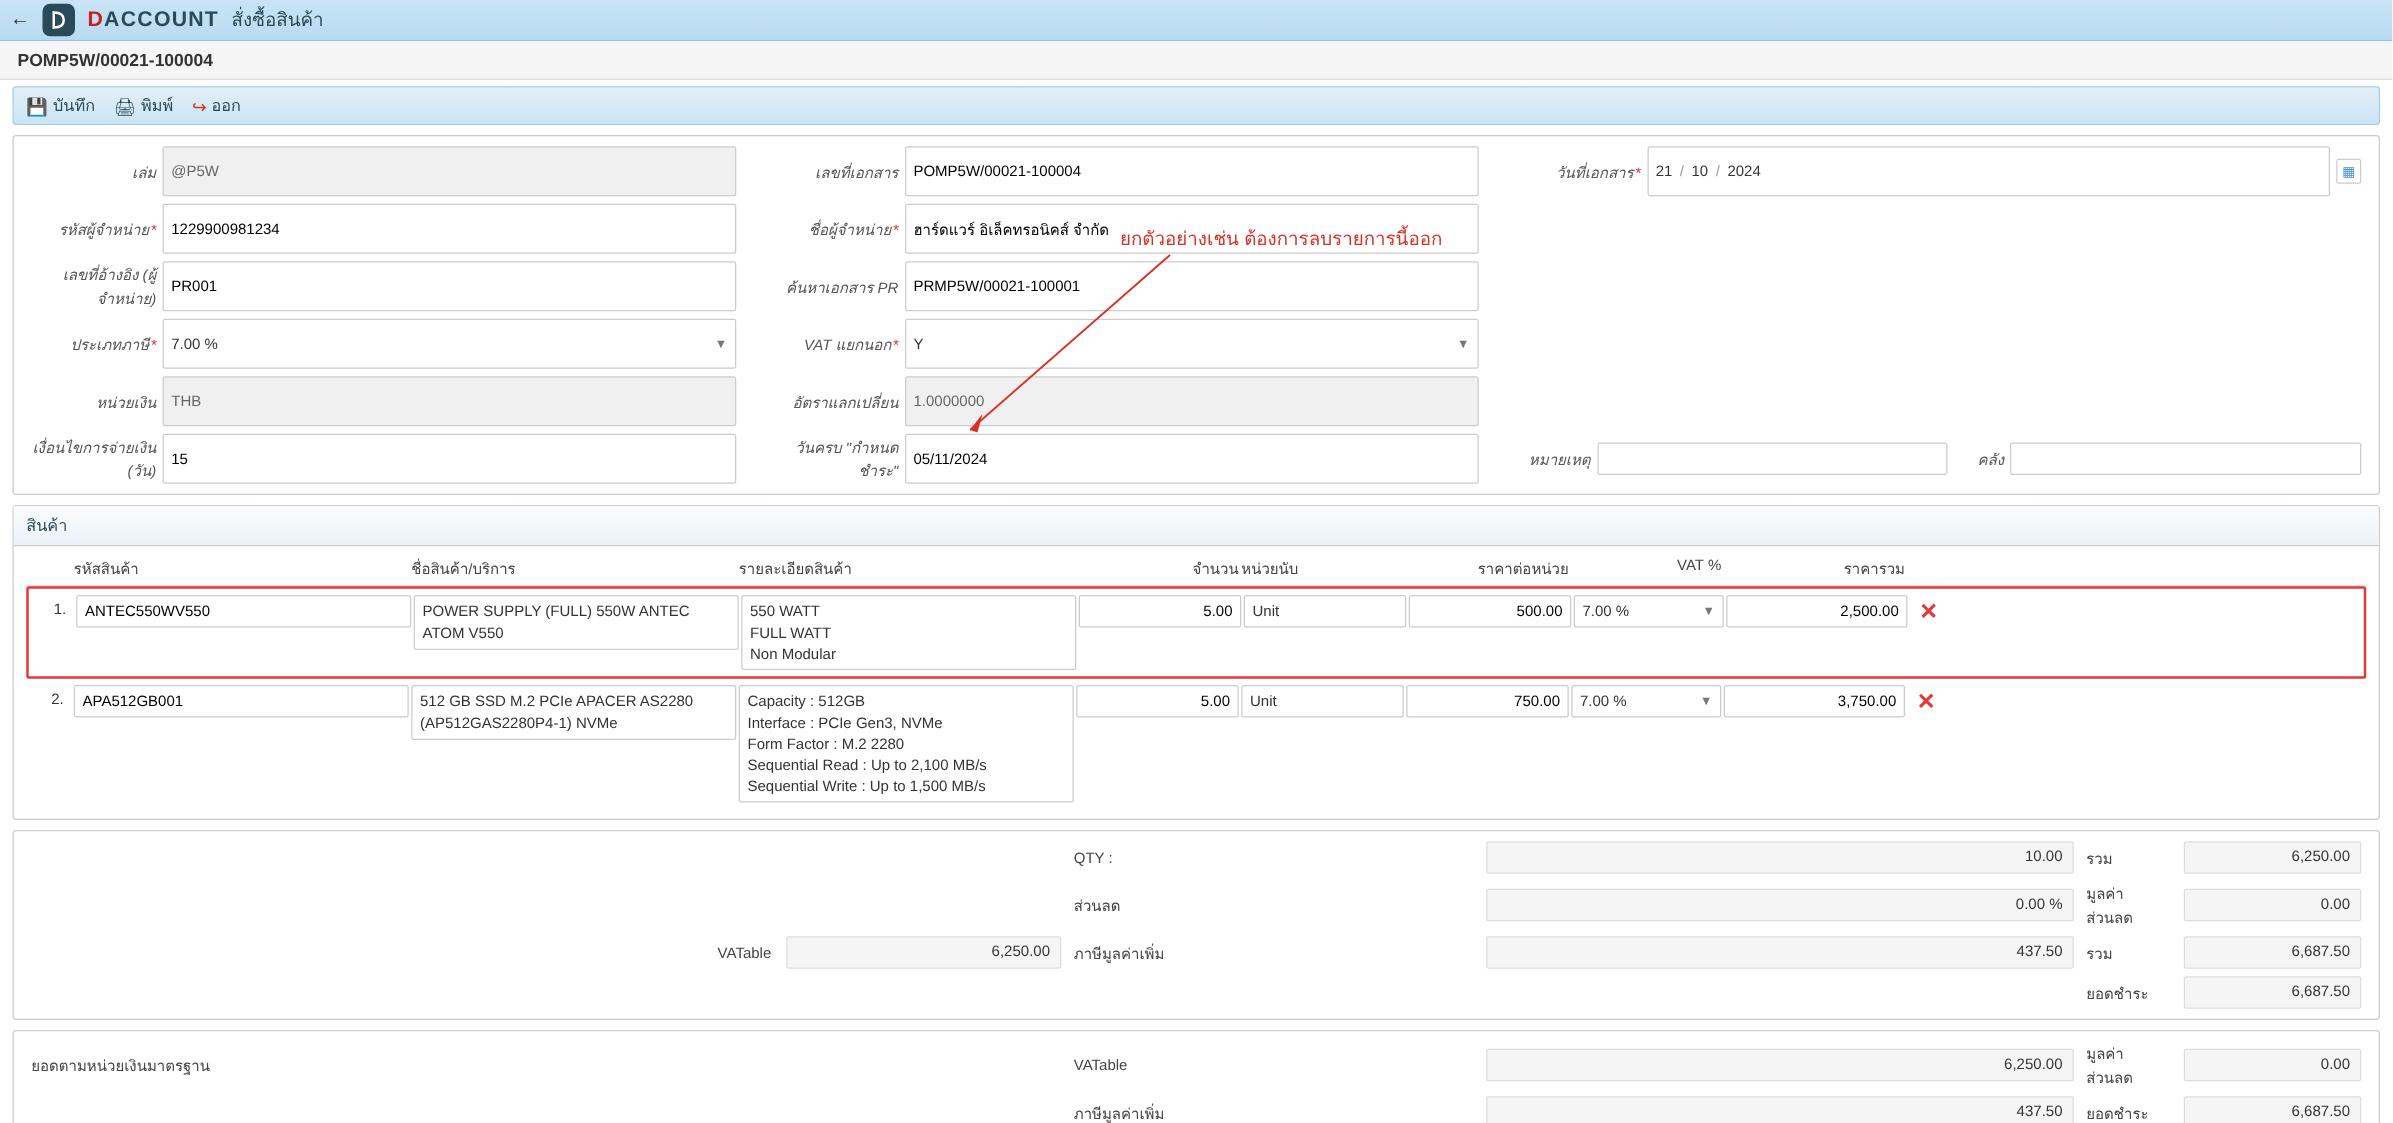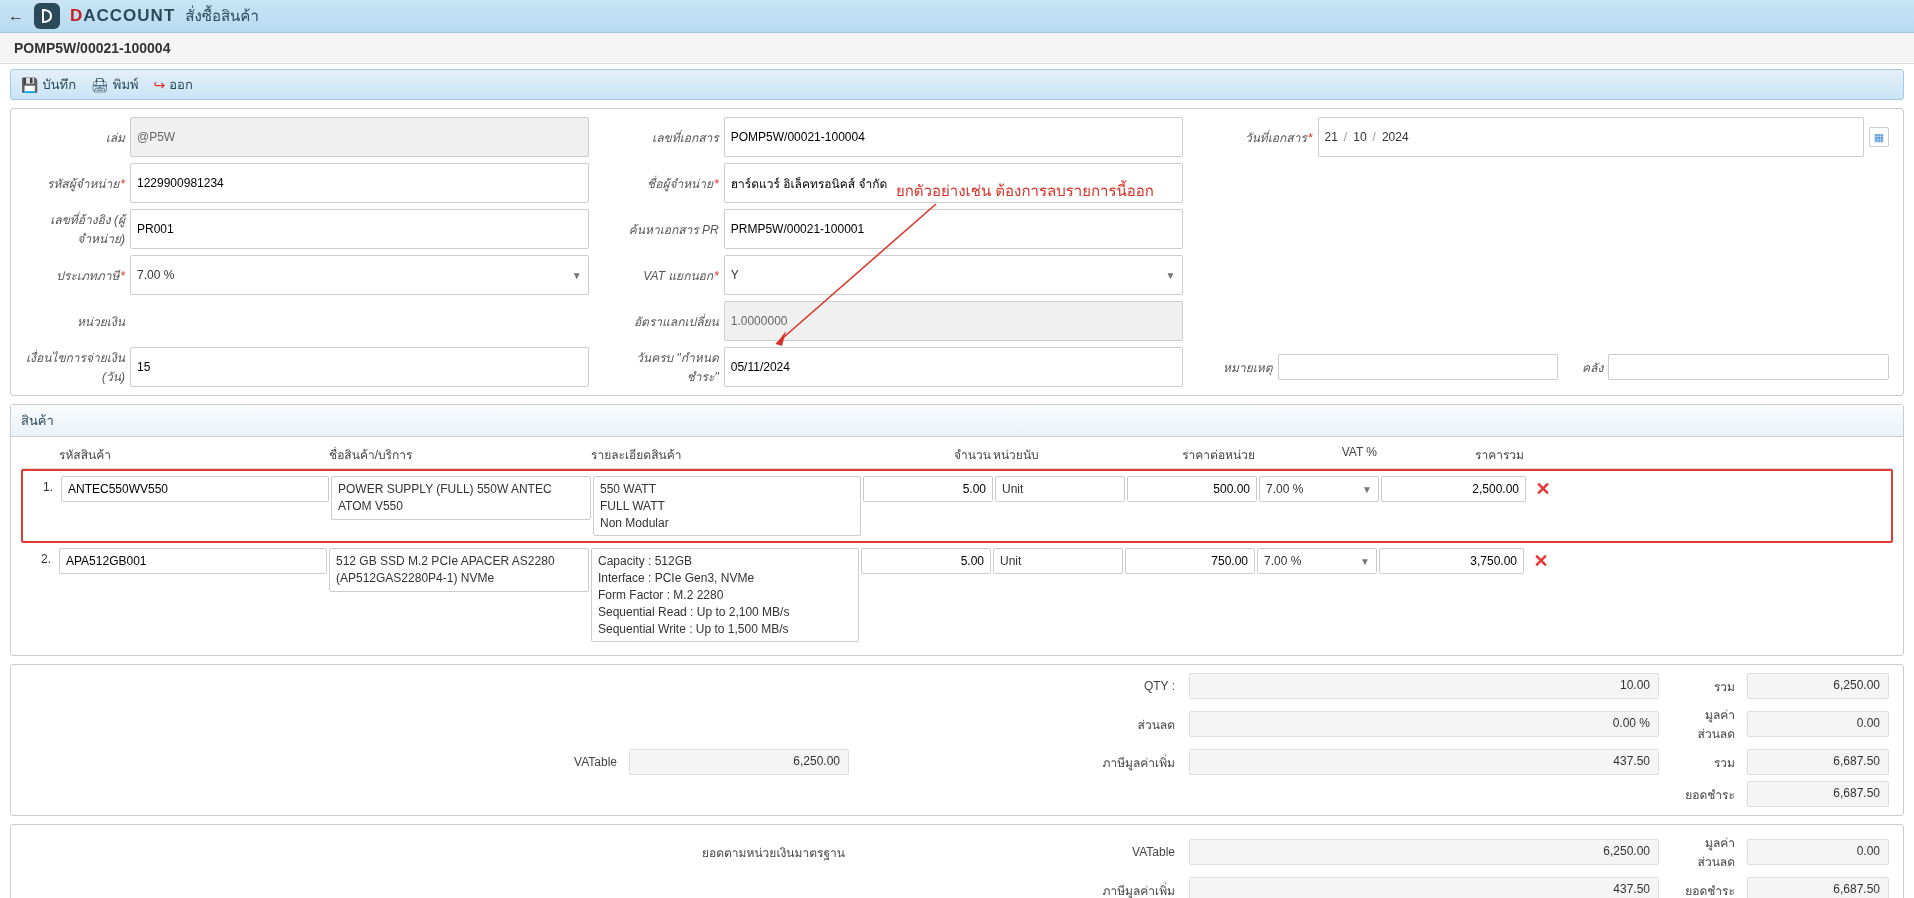--- a/index.html
+++ b/index.html
@@ -47,21 +47,21 @@
   .item-row.highlighted { border: 2px solid #e53935; border-radius: 2px; }
   .item-num { text-align: right; padding: 4px 6px 0 0; font-size: 12px; }
   .cell-input { border: 1px solid #ccc; border-radius: 2px; padding: 4px 6px; font-size: 12px; width: 100%; height: 26px; }
   .cell-input.right { text-align: right; }
   .cell-desc { border: 1px solid #ccc; border-radius: 2px; padding: 4px 6px; font-size: 12px; white-space: pre-line; line-height: 1.4; min-height: 26px; }
   .cell-select { border: 1px solid #ccc; border-radius: 2px; padding: 4px 6px; font-size: 12px; display: flex; justify-content: space-between; align-items: center; height: 26px; }
   .del-btn { color: #e53935; font-size: 18px; font-weight: bold; cursor: pointer; text-align: center; padding-top: 2px; }
   
   .totals-panel { margin: 8px 10px; border: 1px solid #ccc; border-radius: 3px; padding: 8px 14px; }
   .totals-grid { display: grid; grid-template-columns: 1fr 320px 140px 320px 220px; gap: 6px 10px; align-items: center; }
-  .t-label { text-align: right; font-size: 12px; color: #444; padding-right: 4px; }
+  .t-label { text-align: left; font-size: 12px; color: #444; padding-right: 4px; }
   .t-value { border: 1px solid #ddd; background: #f5f5f5; border-radius: 2px; padding: 4px 8px; text-align: right; height: 26px; font-size: 12px; }
   
   .caret { color: #777; font-size: 10px; }
 </style>
 </head>
 <body>
 
 <div class="header-bar">
   <span class="back-arrow">←</span>
   <span class="logo-box">
@@ -152,20 +152,21 @@
         <span class="form-label req">VAT แยกนอก</span>
         <div class="form-select">
           <span>Y</span>
           <span class="caret">▼</span>
         </div>
       </div>
     <div></div>
 
     <div class="form-row">
         <span class="form-label">หน่วยเงิน</span>
+        <input class="form-input ro" readonly="" value="THB" style="">
       </div>
     <div class="form-row">
         <span class="form-label">อัตราแลกเปลี่ยน</span>
         <input class="form-input ro" readonly="" value="1.0000000" style="">
       </div>
     <div></div>
 
     <div class="form-row">
         <span class="form-label">เงื่อนไขการจ่ายเงิน (วัน)</span>
         <input class="form-input" value="15" style="">

